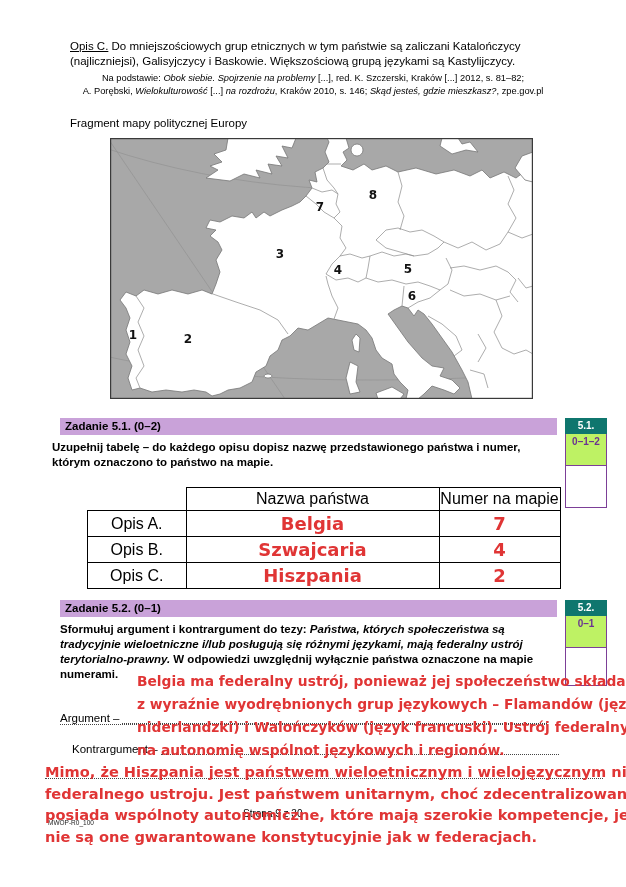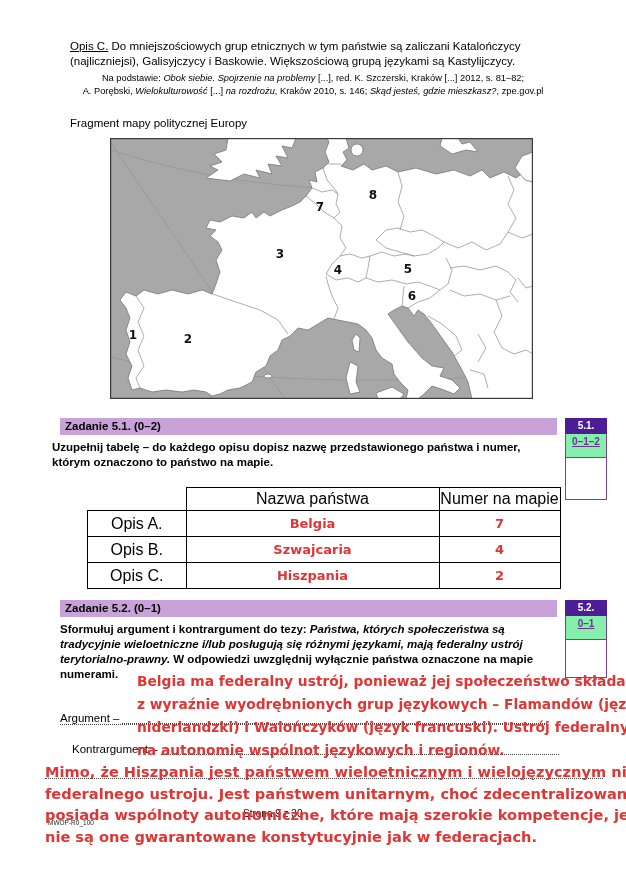--- a/index.html
+++ b/index.html
@@ -21,44 +21,44 @@
   
   .task-bar{width:497px;height:17px;background:#c9a2d9;font-size:11.5px;font-weight:bold;
             line-height:17px;padding-left:5px;box-sizing:border-box;}
   .bar51{left:60px;top:418px;}
   .bar52{left:60px;top:600px;}
 
   
   .score-box{width:42px;text-align:center;}
   .sb51{left:565px;top:418px;}
   .sb52{left:565px;top:600px;}
-  .sb-head{height:16px;background:#4c1d95;color:#fff;font-size:10px;font-weight:bold;line-height:16px;}
-  .sb-scale{height:24px;background:#86efac;color:#6a3391;font-size:10px;font-weight:bold;line-height:16px;
-            border:1.5px solid #7c3f97;border-top:none;box-sizing:border-box;text-decoration:underline;}
+  .sb-head{height:16px;background:#0f766e;color:#fff;font-size:10px;font-weight:bold;line-height:16px;}
+  .sb-scale{height:32px;background:#bef264;color:#6a3391;font-size:10px;font-weight:bold;line-height:16px;
+            border:1.5px solid #7c3f97;border-top:none;box-sizing:border-box;}
   .sb-empty{background:#fff;border:1.5px solid #7c3f97;border-top:none;box-sizing:border-box;}
   .sb51 .sb-empty{height:42px;}
   .sb52 .sb-empty{height:38px;}
 
   
   .prompt{font-size:11.5px;font-weight:bold;line-height:15px;}
   .p51{left:52px;top:440px;width:500px;}
   .p52{left:60px;top:622px;width:505px;}
   .p52 .thesis{font-style:italic;}
 
   
   .task-table{left:87px;top:487px;}
   table{border-collapse:collapse;}
   td,th{border:1px solid #000;font-size:16px;font-weight:normal;text-align:center;padding:0;}
   .col-label{width:98px;}
   .col-country{width:252px;}
   .col-number{width:120px;}
   tr.hdr td{height:22px;}
   tr.data td{height:25px;}
   td.no-border{border:none;}
-  .red-ans{color:#e03535;font-weight:bold;font-size:13px;font-family:"DejaVu Sans",sans-serif;}
+  .red-ans{color:#e03535;font-weight:bold;font-size:18px;font-family:"DejaVu Sans",sans-serif;}
 
   
   .ans-label-row{font-size:11.5px;display:flex;align-items:flex-end;height:15px;}
   .dotline{flex:1;border-bottom:1.6px dotted #444;margin-left:3px;height:13px;}
   .dotline-full{border-bottom:1.6px dotted #444;height:13px;}
   .red-hand{color:#e03535;font-weight:bold;font-family:"DejaVu Sans",sans-serif;white-space:nowrap;z-index:3;}
   .arg-block{left:137px;top:670px;font-size:13.8px;line-height:23px;}
   .kon-block{left:45px;top:761px;font-size:14.6px;line-height:21.5px;}
 
   

